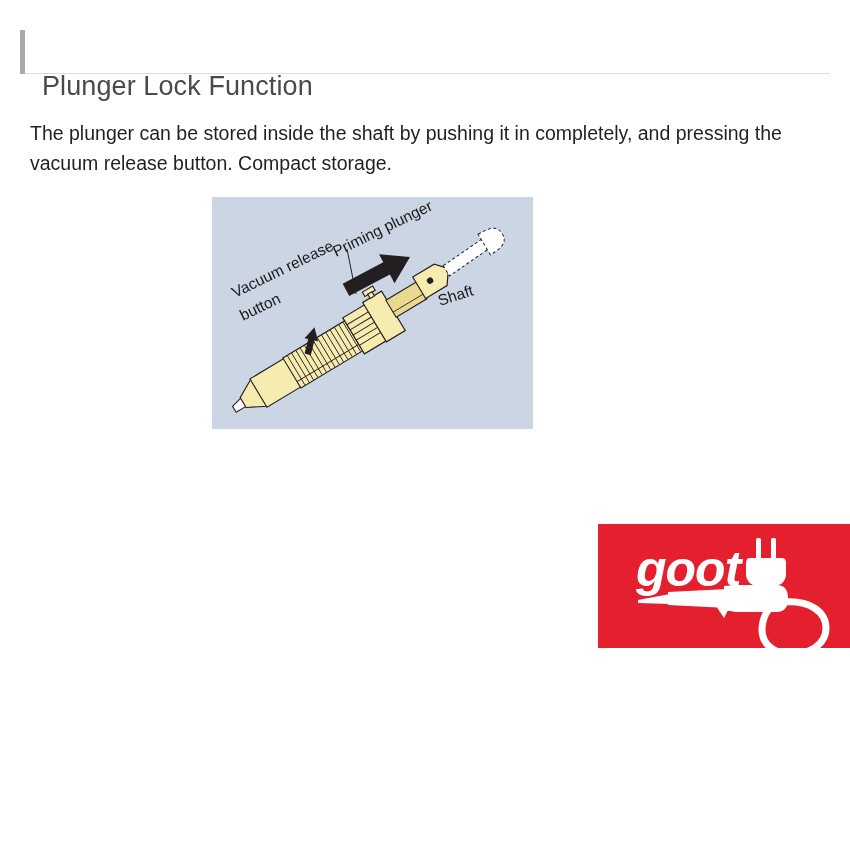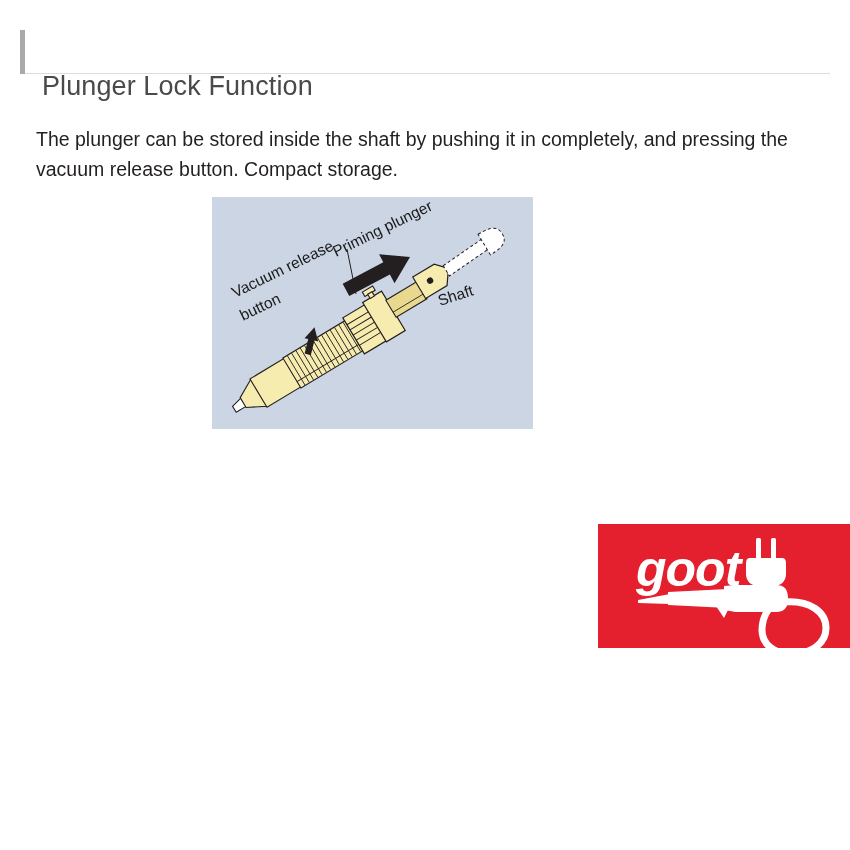--- a/index.html
+++ b/index.html
@@ -56,21 +56,21 @@
   
   .body-copy {
     position: absolute;
     left: 22px;
     top: 110px;
     width: 790px;
     font-size: 19.5px;
     line-height: 30px;
     color: #231f20;
   }
-  .body-copy p { margin: 14px; }
+  .body-copy p { margin: 8px; }
 
   
   .figure {
     position: absolute;
     left: 212px;
     top: 197px;
     width: 321px;
     height: 232px;
     background: #ccd5e3;
     overflow: hidden;

